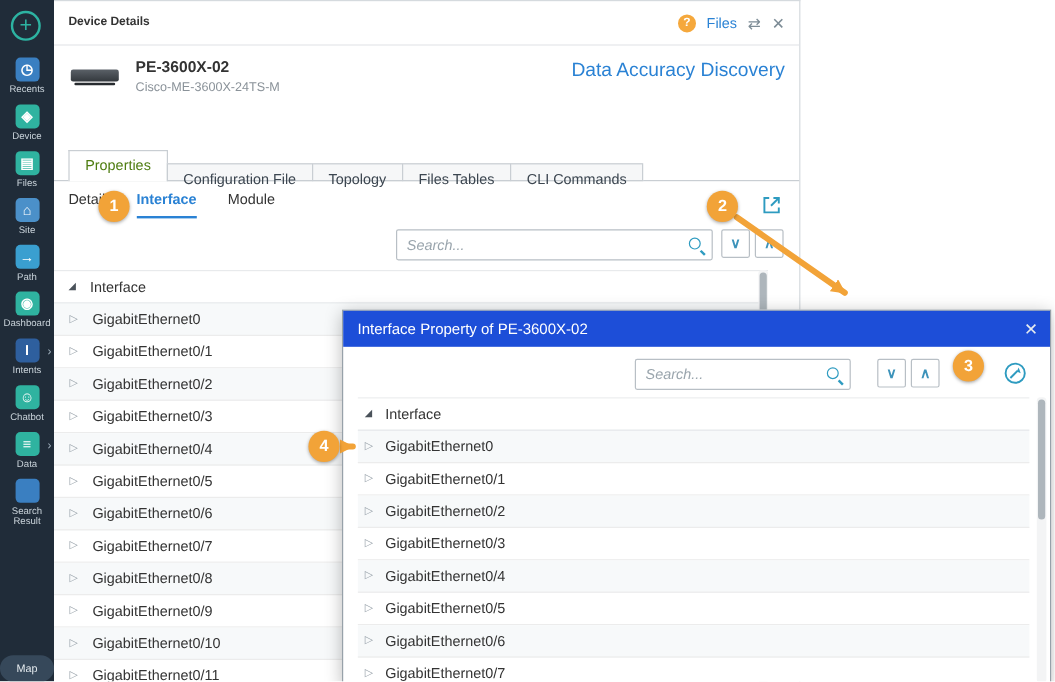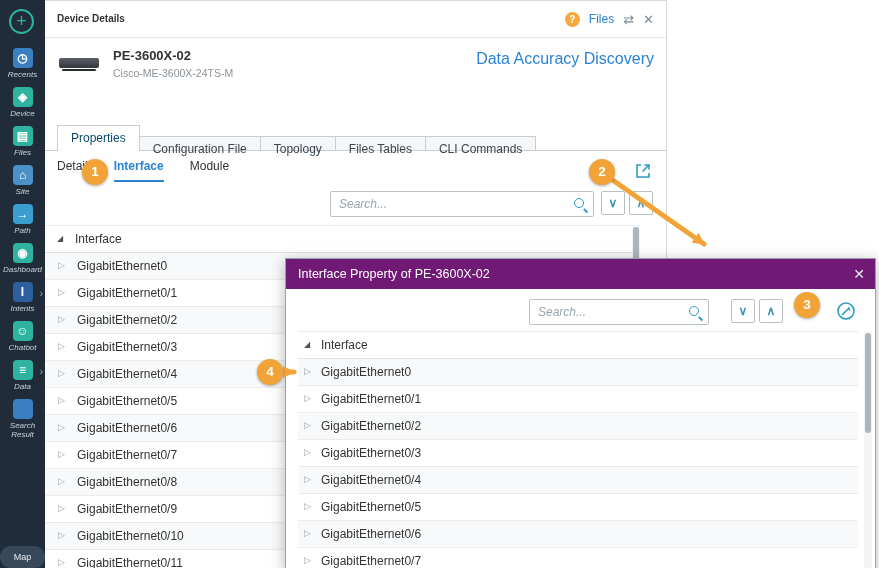--- a/index.html
+++ b/index.html
@@ -7,21 +7,21 @@
          font-family:"Liberation Sans",sans-serif;color:#333;}
 
   
   .sidebar{position:absolute;left:0;top:0;width:45px;height:568px;background:#202c39;z-index:2;}
   .sb-plus{position:absolute;top:9px;left:9px;width:25px;height:25px;border:2px solid #2db3a2;
            border-radius:50%;color:#2db3a2;font-size:18px;line-height:21px;text-align:center;box-sizing:border-box;cursor:pointer;}
   #sb-items{position:absolute;top:48px;left:0;width:45px;}
   .sb-item{position:relative;height:39px;text-align:center;cursor:pointer;}
   .sb-icon{width:20px;height:20px;margin:0 auto 2px;border-radius:4px;color:#fff;font-size:12px;
            line-height:20px;text-align:center;font-weight:bold;}
-  .sb-label{display:block;font-size:8px;color:#c9d3da;line-height:9px;font-style:italic;}
+  .sb-label{display:block;font-size:8px;color:#c9d3da;line-height:9px;}
   .sb-chev{position:absolute;right:2px;top:6px;color:#9fb0bc;font-size:10px;}
   .sb-map{position:absolute;bottom:0;left:0;width:45px;height:22px;background:#36485a;color:#e4eaee;
           font-size:9px;text-align:center;line-height:22px;cursor:pointer;border-radius:11px;}
 
   
   .panel{position:absolute;left:45px;top:0;width:622px;height:570px;background:#fff;
          border:1px solid #d5dade;border-left:none;box-sizing:border-box;z-index:1;}
   .p-header{position:absolute;top:0;left:0;right:0;height:36px;border-bottom:1px solid #e4e7ea;}
   .p-title{position:absolute;left:12px;top:0;line-height:36px;font-size:10px;font-weight:bold;color:#333;}
   .p-hright{position:absolute;right:12px;top:0;height:36px;display:flex;align-items:center;gap:9px;}
@@ -52,21 +52,21 @@
   .note-icon{position:relative;width:12px;height:12px;background:#f6c244;border-radius:1px;}
   .note-icon::after{content:'';position:absolute;right:-1px;bottom:-1px;width:0;height:0;
                     border:4px solid #fff;border-top-color:transparent;border-left-color:transparent;}
 
   .tabline{position:absolute;top:149px;left:0;right:0;height:1px;background:#c9ced3;}
   .tabs{position:absolute;top:124px;left:0;right:0;height:26px;display:flex;align-items:flex-end;
         padding-left:12px;z-index:2;}
   .tab{height:15px;line-height:24px;padding:0 13px;font-size:12px;color:#3c4650;background:#f6f7f8;
        border:1px solid #c9ced3;box-sizing:border-box;cursor:pointer;white-space:nowrap;}
   .tab + .tab{margin-left:-1px;}
-  .tab.active{height:26px;background:#fff;border-bottom:none;color:#0c4a6e;}
+  .tab.active{height:26px;background:#fff;border-bottom:none;color:#4d7c0f;}
 
   .subtabs{position:absolute;top:158px;left:12px;display:flex;gap:26px;z-index:1;}
   .subtab{font-size:12px;color:#333;padding-bottom:7px;cursor:pointer;white-space:nowrap;}
   .subtab.active{color:#2a82d4;font-weight:bold;border-bottom:2px solid #2a82d4;}
 
   .popout{position:absolute;top:161px;right:14px;width:18px;height:18px;cursor:pointer;}
 
   .searchbox{position:absolute;height:26px;}
   .searchbox input{width:100%;height:26px;border:1px solid #b8bfc5;border-radius:2px;font-size:12px;
                    padding:0 26px 0 8px;box-sizing:border-box;font-family:"Liberation Sans",sans-serif;color:#555;}
@@ -93,21 +93,21 @@
   .rlbl{position:absolute;top:6px;}
   .main-t .tri{left:12px;} .main-t .hlbl{left:30px;} .main-t .exp{left:13px;} .main-t .rlbl{left:32px;}
   .pp-t .tri{left:6px;}  .pp-t .hlbl{left:23px;}  .pp-t .exp{left:6px;}  .pp-t .rlbl{left:23px;}
 
   .vscroll{position:absolute;background:#f3f4f5;border-radius:3px;}
   .vthumb{position:absolute;left:1px;width:6px;background:#aeb6bc;border-radius:3px;cursor:pointer;}
 
   
   .popup{position:absolute;left:285px;top:258px;width:591px;height:314px;background:#fff;
          border:1px solid #97a1a9;box-shadow:0 3px 14px rgba(0,0,0,.28);box-sizing:border-box;z-index:20;}
-  .pp-titlebar{position:relative;height:30px;background:#701a75;cursor:move;}
+  .pp-titlebar{position:relative;height:30px;background:#1d4ed8;cursor:move;}
   .pp-title{position:absolute;left:12px;top:0;line-height:30px;font-size:12.5px;color:#fff;}
   .pp-close{position:absolute;right:10px;top:0;line-height:30px;color:#e7ecef;font-size:14px;cursor:pointer;}
   .pin{position:absolute;top:41px;left:549px;width:22px;height:22px;cursor:pointer;}
 
   
   .callout{position:absolute;width:26px;height:26px;border-radius:50%;background:#f2a338;color:#fff;
            font-size:13.5px;font-weight:bold;text-align:center;line-height:26px;
            box-shadow:0 1px 3px rgba(0,0,0,.35);z-index:30;}
   #arrows{position:absolute;left:0;top:0;z-index:25;pointer-events:none;}
 </style>

